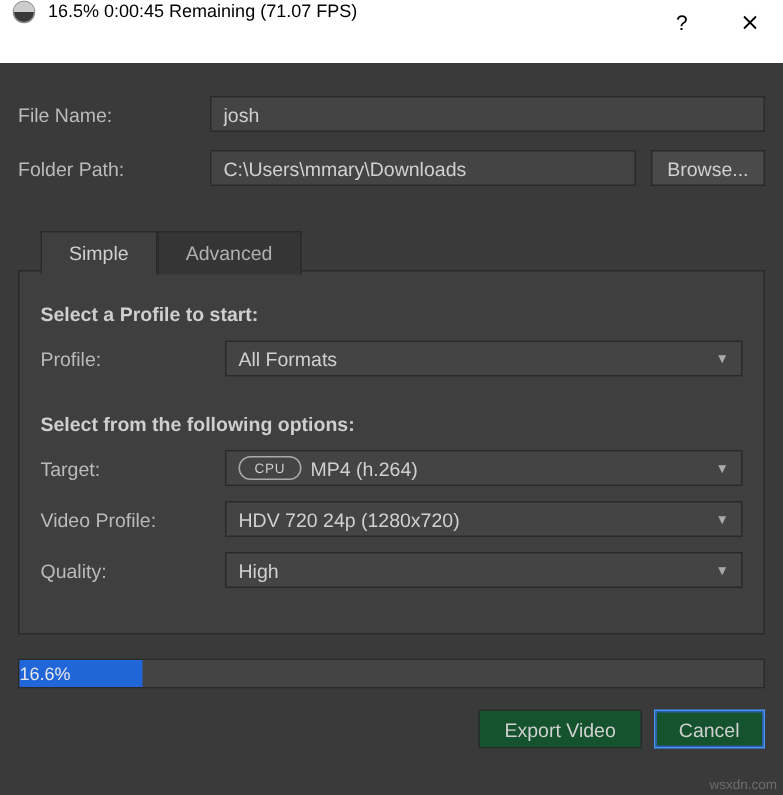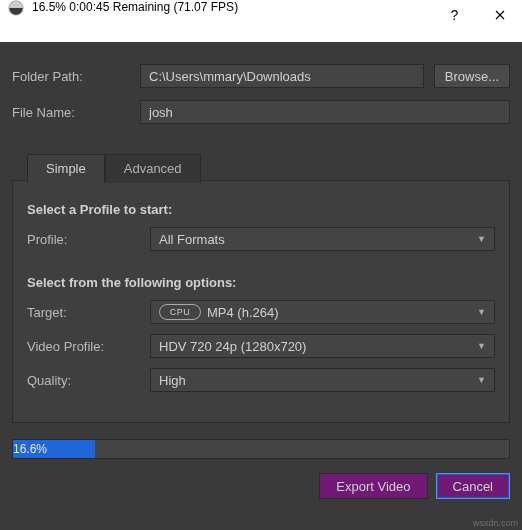--- a/index.html
+++ b/index.html
@@ -153,21 +153,21 @@
   }
   .btn-row {
     display: flex;
     justify-content: flex-end;
     padding: 10px 12px 10px 0;
     gap: 8px;
   }
   .btn {
     height: 26px;
     padding: 0 16px;
-    background: #701a75;
+    background: #14532d;
     border: 1px solid #2a2a2a;
     color: #d0d0d0;
     font-size: 13px;
     font-family: inherit;
   }
   .btn.primary {
     border: 1px solid #4a90ff;
     box-shadow: 0 0 0 1px #2a5caa inset;
   }
   .watermark {
@@ -194,28 +194,28 @@
   <div class="win-btn">
     <svg width="10" height="10" viewBox="0 0 10 10">
         <path d="M1 1 L9 9 M9 1 L1 9" stroke="#000" stroke-width="1.2"></path>
       </svg>
   </div>
 </div>
 
 <div class="dialog-body">
 
   <div class="row">
+    <span class="lbl">File Name:</span>
+    <input type="text" value="josh" style="">
+  </div>
+
+  <div class="row">
     <span class="lbl">Folder Path:</span>
     <input type="text" value="C:\Users\mmary\Downloads" style="">
     <button class="browse-btn">Browse...</button>
-  </div>
-
-  <div class="row">
-    <span class="lbl">File Name:</span>
-    <input type="text" value="josh" style="">
   </div>
 
   <div style="height:26px"></div>
 
   <div class="tab-area">
     <div class="tabs">
       <div class="tab active">Simple</div>
       <div class="tab">Advanced</div>
     </div>
 

